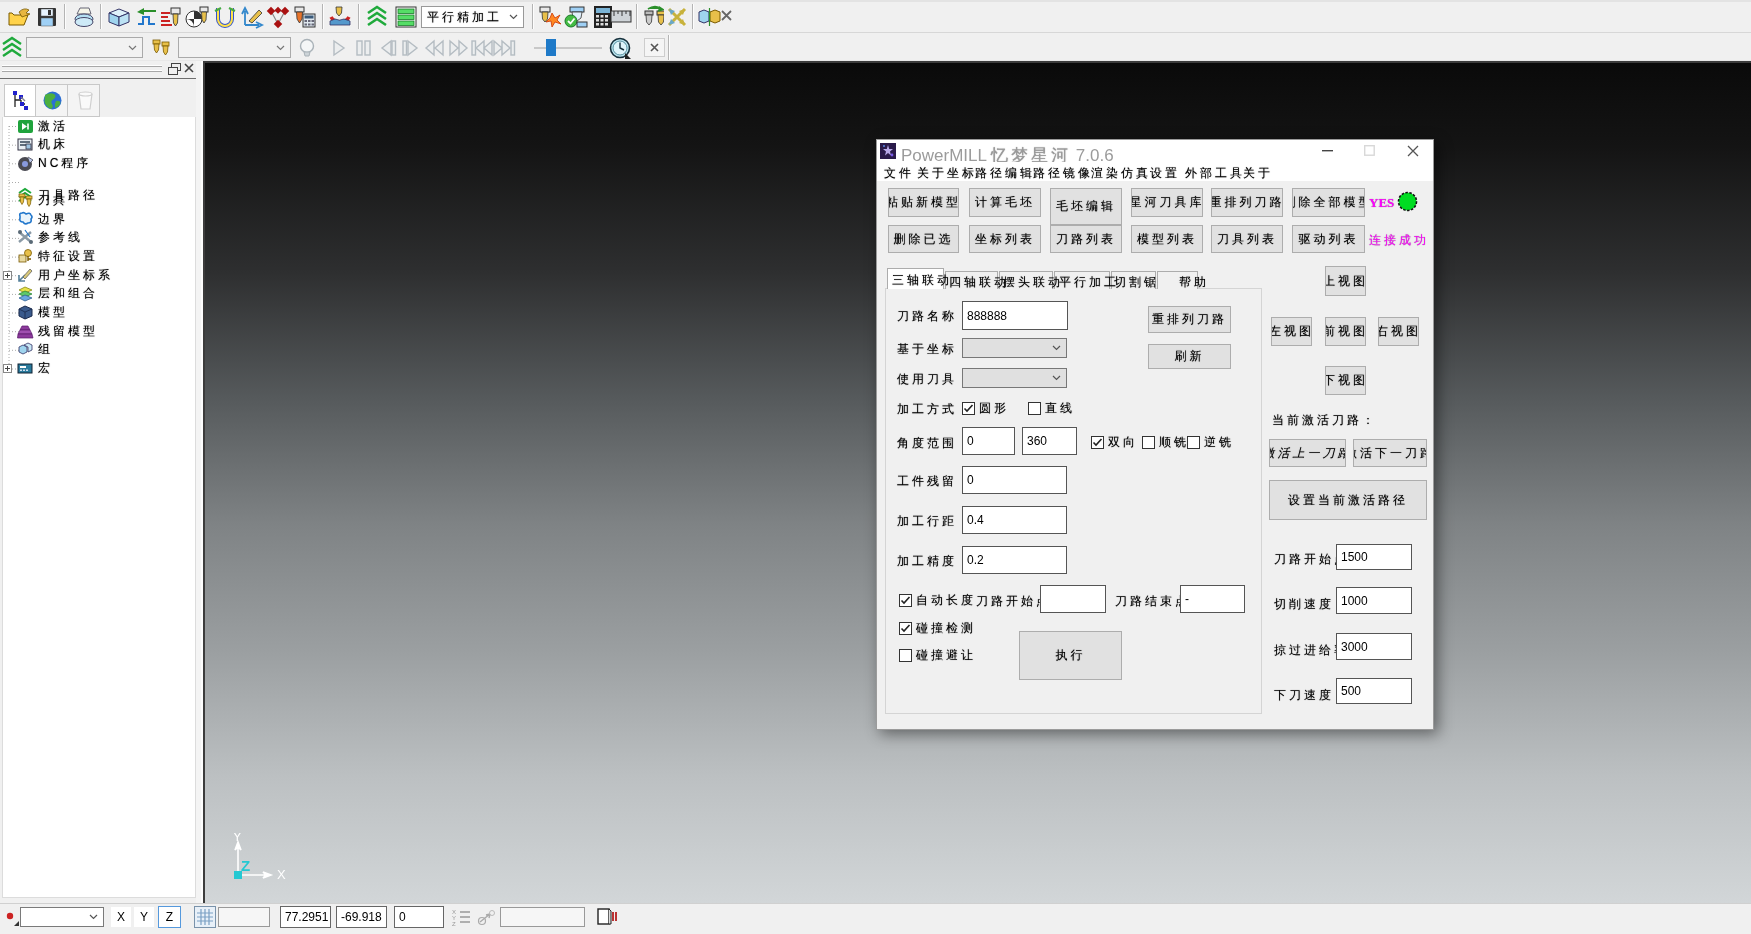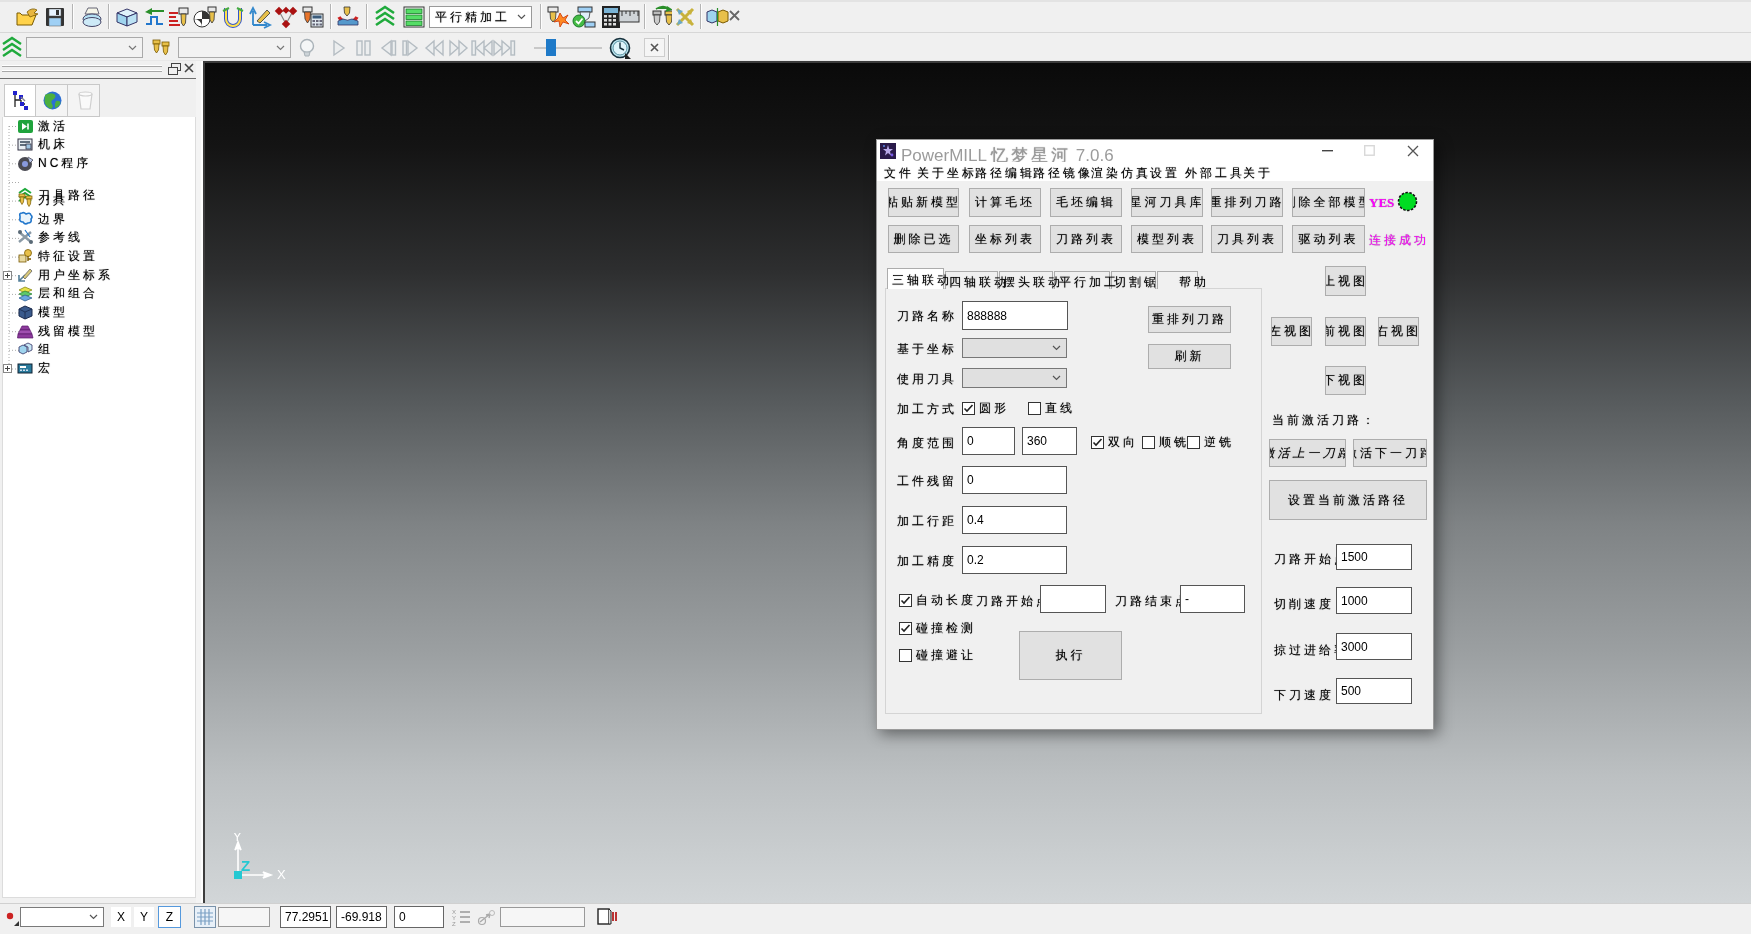--- a/index.html
+++ b/index.html
@@ -17,21 +17,21 @@
 .magenta { color:#ff00ff; }
 .lbl, .btn, .cb, .treerow, .zh { letter-spacing:3px; text-shadow:0 0 1px rgba(0,0,0,0.5); }
 .treerow { position:absolute; left:17px; display:flex; align-items:center; font-size:12px; white-space:nowrap; }
 .treerow .tic { width:17px; height:17px; margin-right:4px; }
 </style>
 </head>
 <body>
 
 <div class="abs" style="left:0;top:0;width:1751px;height:33px;background:#f0f0f0;border-bottom:1px solid #d7d7d7;"></div>
 <div class="abs" style="left:0;top:0;width:1751px;height:2px;background:#e3e3e3;"></div>
-<div id="tb1" class="abs" style="left:12px;top:0;width:1463px;height:33px;">
+<div id="tb1" class="abs" style="left:4px;top:0;width:1463px;height:33px;">
 
  <svg class="abs" style="left:3px;top:5px" width="24" height="24">
       <path d="M2,8 L2,20 L17,20 L21,10 L7,10 L5,8 Z" fill="#ffd24a" stroke="#7a5a00"></path>
       <path d="M12,7 Q17,2 22,5 L19,8 L23,9 L15,12 Z" fill="#e8b63f" stroke="#7a5a00" stroke-width="0.8"></path>
     </svg>
 
  <svg class="abs" style="left:31px;top:5px" width="24" height="24">
       <rect x="3" y="3" width="18" height="18" fill="#333" rx="1"></rect>
       <rect x="6" y="4" width="12" height="7" fill="#e8f4ff" stroke="#555" stroke-width="0.5"></rect>
       <rect x="6" y="13" width="12" height="8" fill="#9fd0f5" stroke="#555" stroke-width="0.5"></rect>
@@ -506,21 +506,21 @@
  <div class="lbl" style="left:40px;top:25px;">关于坐标</div>
  <div class="lbl" style="left:98px;top:25px;">路径编辑</div>
  <div class="lbl" style="left:156px;top:25px;">路径镜像</div>
  <div class="lbl" style="left:214px;top:25px;">渲染仿真</div>
  <div class="lbl" style="left:273px;top:25px;">设置</div>
  <div class="lbl" style="left:308px;top:25px;">外部工具</div>
  <div class="lbl" style="left:366px;top:25px;">关于</div>
 
  <div class="btn" style="left:11px;top:48px;width:71px;height:29px;">粘贴新模型</div>
  <div class="btn" style="left:92px;top:48px;width:72px;height:29px;">计算毛坯</div>
- <div class="btn" style="left:173px;top:48px;width:72px;height:29px;">毛坯编辑</div>
+ <div class="btn" style="left:173px;top:48px;width:72px;height:37px;">毛坯编辑</div>
  <div class="btn" style="left:254px;top:48px;width:72px;height:29px;">星河刀具库</div>
  <div class="btn" style="left:334px;top:48px;width:72px;height:29px;">重排列刀路</div>
  <div class="btn" style="left:415px;top:48px;width:73px;height:29px;">删除全部模型</div>
  <div class="lbl magenta" style="left:492px;top:55px;font-family:'Liberation Serif',serif;font-weight:bold;font-size:13px;letter-spacing:0;">YES</div>
  <svg class="abs" style="left:520px;top:51px" width="21" height="21">
       <circle cx="10.5" cy="10.5" r="9" fill="#00dd22" stroke="#111" stroke-width="1.6" stroke-dasharray="2.5,1.5"></circle>
     </svg>
 
  <div class="btn" style="left:11px;top:85px;width:71px;height:28px;">删除已选</div>
  <div class="btn" style="left:92px;top:85px;width:72px;height:28px;">坐标列表</div>

